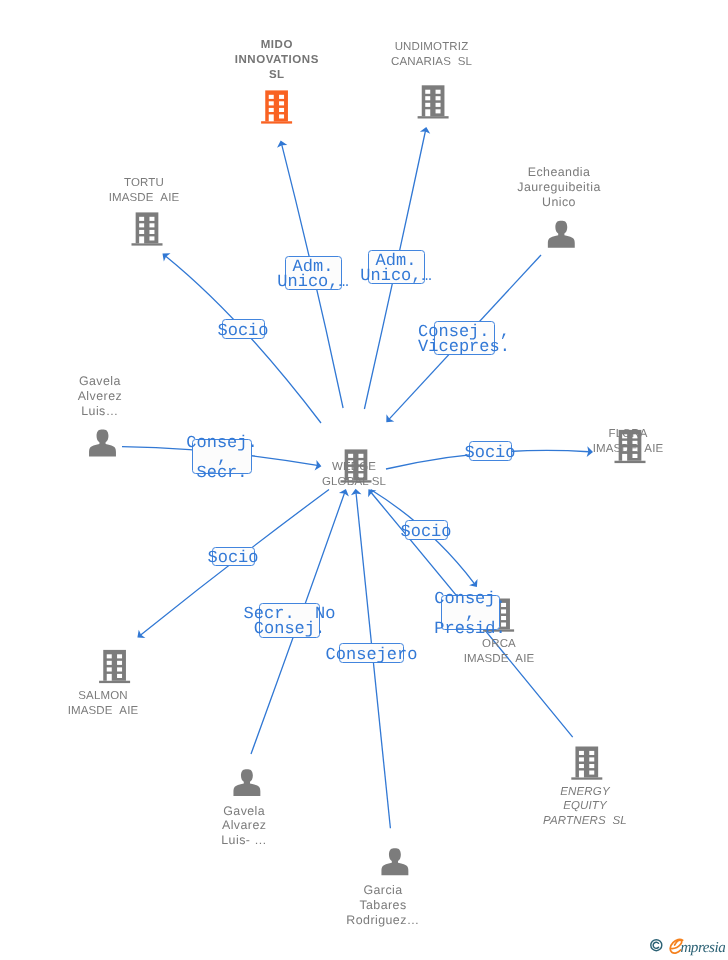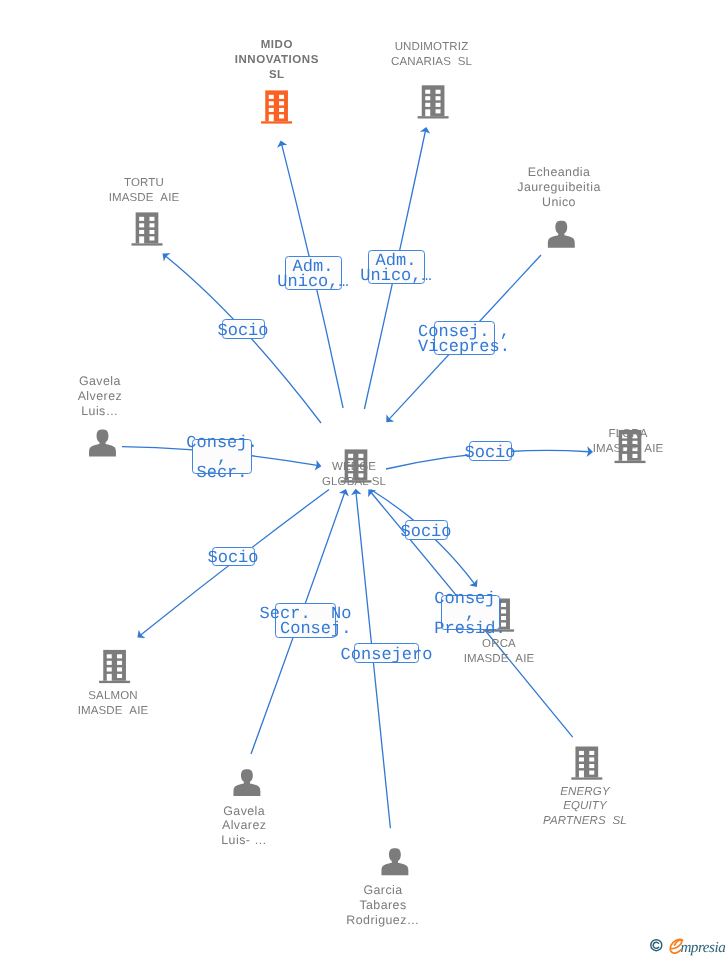--- a/index.html
+++ b/index.html
@@ -196,21 +196,21 @@
 Unico</div>
       <div class="nodelabel person" style="left: 9.9px; top: 374px; width: 180px;">Gavela
 Alverez
 Luis…</div>
       <div class="nodelabel" style="left: 264px; top: 416px; width: 180px; margin-top: 44px;">WEDGE
 GLOBAL SL</div>
       <div class="nodelabel" style="left: 538px; top: 395px; width: 180px; margin-top: 32px;">FLORA
 IMASDE&nbsp;&nbsp;AIE</div>
       <div class="nodelabel" style="left: 409px; top: 637.3px; width: 180px;">ORCA
 IMASDE&nbsp;&nbsp;AIE</div>
-      <div class="nodelabel" style="left: 23px; top: 689px; width: 180px;">SALMON
+      <div class="nodelabel" style="left: 13px; top: 689px; width: 180px;">SALMON
 IMASDE&nbsp;&nbsp;AIE</div>
       <div class="nodelabel" style="left: 495px; top: 784.6px; width: 180px; font-style: italic;">ENERGY
 EQUITY
 PARTNERS&nbsp;&nbsp;SL</div>
       <div class="nodelabel person" style="left: 154.2px; top: 803.5px; width: 180px;">Gavela
 Alvarez
 Luis- …</div>
       <div class="nodelabel person" style="left: 293px; top: 883px; width: 180px;">Garcia
 Tabares
 Rodriguez…</div>
@@ -223,23 +223,23 @@
       <div class="edgelabel" style="left: 221.5px; top: 319px; width: 43px; height: 20px;">Socio</div>
       <div class="edgelabel" style="left: 433.5px; top: 321px; width: 61px; height: 34px;">Consej. ,
 Vicepres.</div>
       <div class="edgelabel" style="left: 192px; top: 438.5px; width: 60px; height: 35px;">Consej. ,
 Secr.</div>
       <div class="edgelabel" style="left: 468.5px; top: 441px; width: 43px; height: 20px;">Socio</div>
       <div class="edgelabel" style="left: 211.5px; top: 546.5px; width: 43px; height: 19px;">Socio</div>
       <div class="edgelabel" style="left: 404.5px; top: 520px; width: 43px; height: 20px;">Socio</div>
       <div class="edgelabel" style="left: 440.5px; top: 594.5px; width: 59px; height: 35px;">Consej. ,
 Presid.</div>
-      <div class="edgelabel" style="left: 275px; top: 602.5px; width: 61px; height: 35px; text-align: right;">Secr.&nbsp;&nbsp;No
+      <div class="edgelabel" style="left: 259px; top: 602.5px; width: 61px; height: 35px;">Secr.&nbsp;&nbsp;No
 Consej.</div>
-      <div class="edgelabel" style="left: 354px; top: 643px; width: 65px; height: 20px; text-align: center;">Consejero</div>
+      <div class="edgelabel" style="left: 339px; top: 643px; width: 65px; height: 20px; text-align: center;">Consejero</div>
     </div>
   <div id="watermark">
     <svg width="14" height="15" viewBox="0 0 14 15">
       <circle cx="6.3" cy="7.2" r="5.5" fill="none" stroke="#2c6275" stroke-width="1.45"></circle>
       <path d="M8.55 5.35a3.05 3.05 0 1 0 0.05 3.85" fill="none" stroke="#2c6275" stroke-width="1.45" stroke-linecap="round"></path>
     </svg>
     <svg id="wm-brand" width="56" height="18" viewBox="0 0 56 18">
       <g>
         <path d="M13.6 2.2 C11.2 0.6 7.0 1.4 4.0 4.6 C0.8 8.0 0.3 12.4 2.8 14.2
                  C5.1 15.9 9.2 14.9 11.6 12.0 M2.3 10.5 C5.6 10.7 9.6 8.8 11.6 6.3

